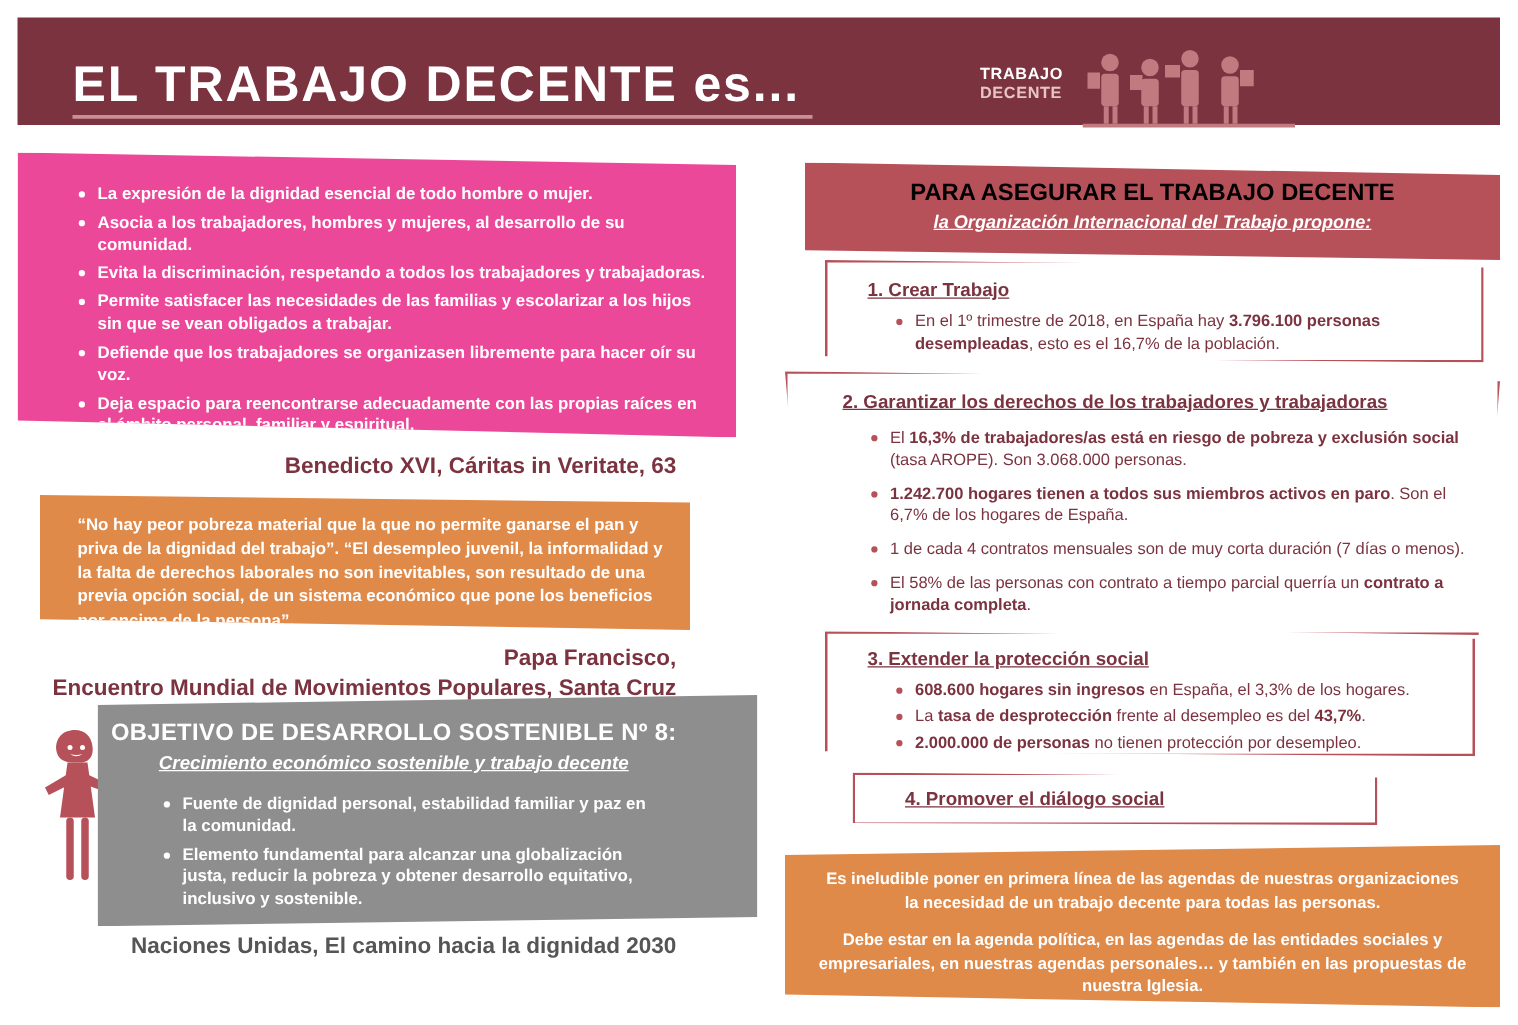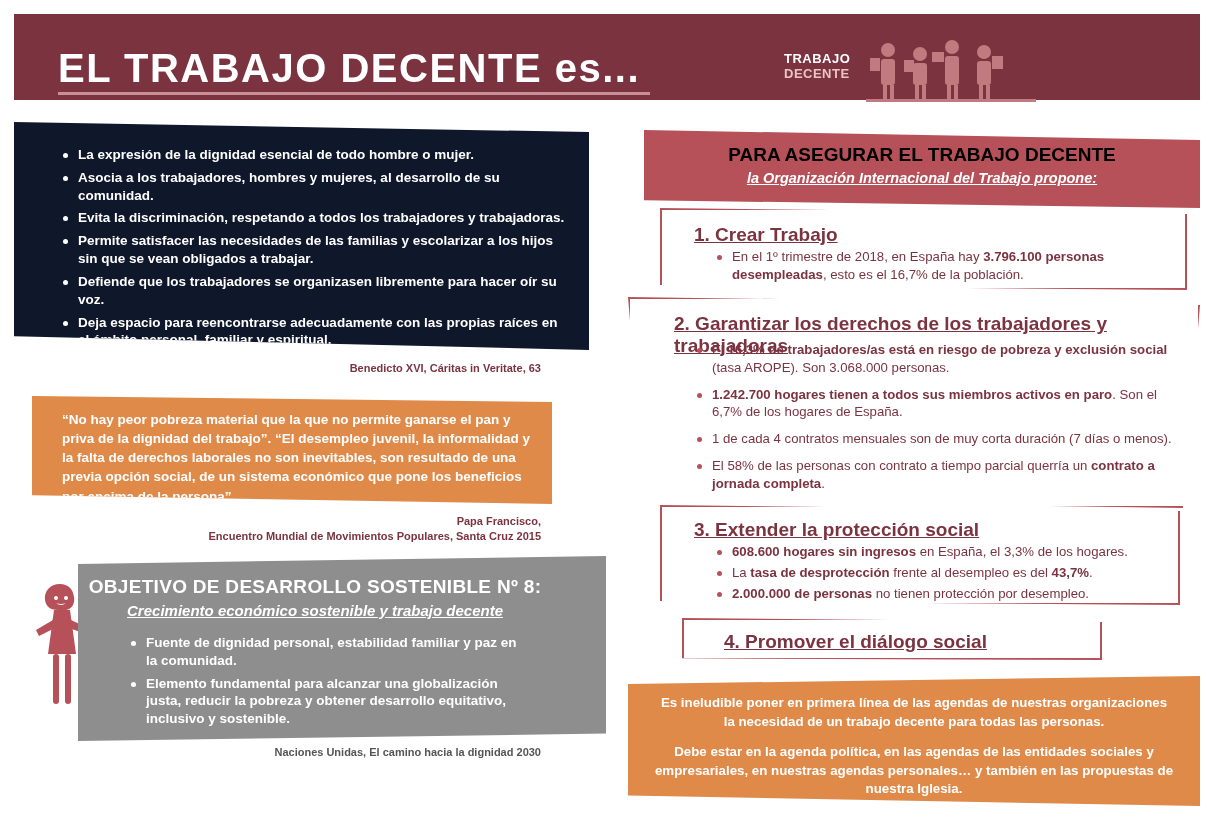--- a/index.html
+++ b/index.html
@@ -58,21 +58,21 @@
   .logo-people {
     position: absolute;
     left: 82px; top: 0px;
   }
 
   
   .panel-principles {
     position: absolute;
     left: 14px; top: 122px;
     width: 575px; height: 228px;
-    background: #0f172a;
+    background: #ec4899;
     clip-path: polygon(0 0, 100% 10px, 100% 100%, 0 94%);
   }
   ul.bullets {
     margin: 0;
     padding: 0;
     list-style: none;
   }
   ul.bullets > li {
     position: relative;
     padding-left: 18px;
@@ -90,21 +90,21 @@
     border-radius: 50%;
     background: #ffffff;
   }
   .panel-principles .inner {
     position: absolute;
     left: 46px; top: 24px;
     width: 505px;
   }
   .credit {
     color: #7b3340;
-    font-size: 11px;
+    font-size: 18px;
     font-weight: bold;
     text-align: right;
   }
   .credit-benedicto {
     position: absolute;
     left: 14px; top: 362px;
     width: 527px;
   }
 
   .panel-quote {
@@ -215,21 +215,21 @@
   }
 
   .step {
     position: absolute;
     background: #ffffff;
     border: 2px solid #b6515a;
     box-sizing: border-box;
   }
   .step-head {
     color: #7b3340;
-    font-size: 19px;
+    font-size: 15px;
     font-weight: bold;
     text-decoration: underline;
   }
   .step-list li {
     color: #7b3340;
     font-size: 13.2px;
     font-weight: normal;
     line-height: 1.35;
     margin-bottom: 4px;
   }

